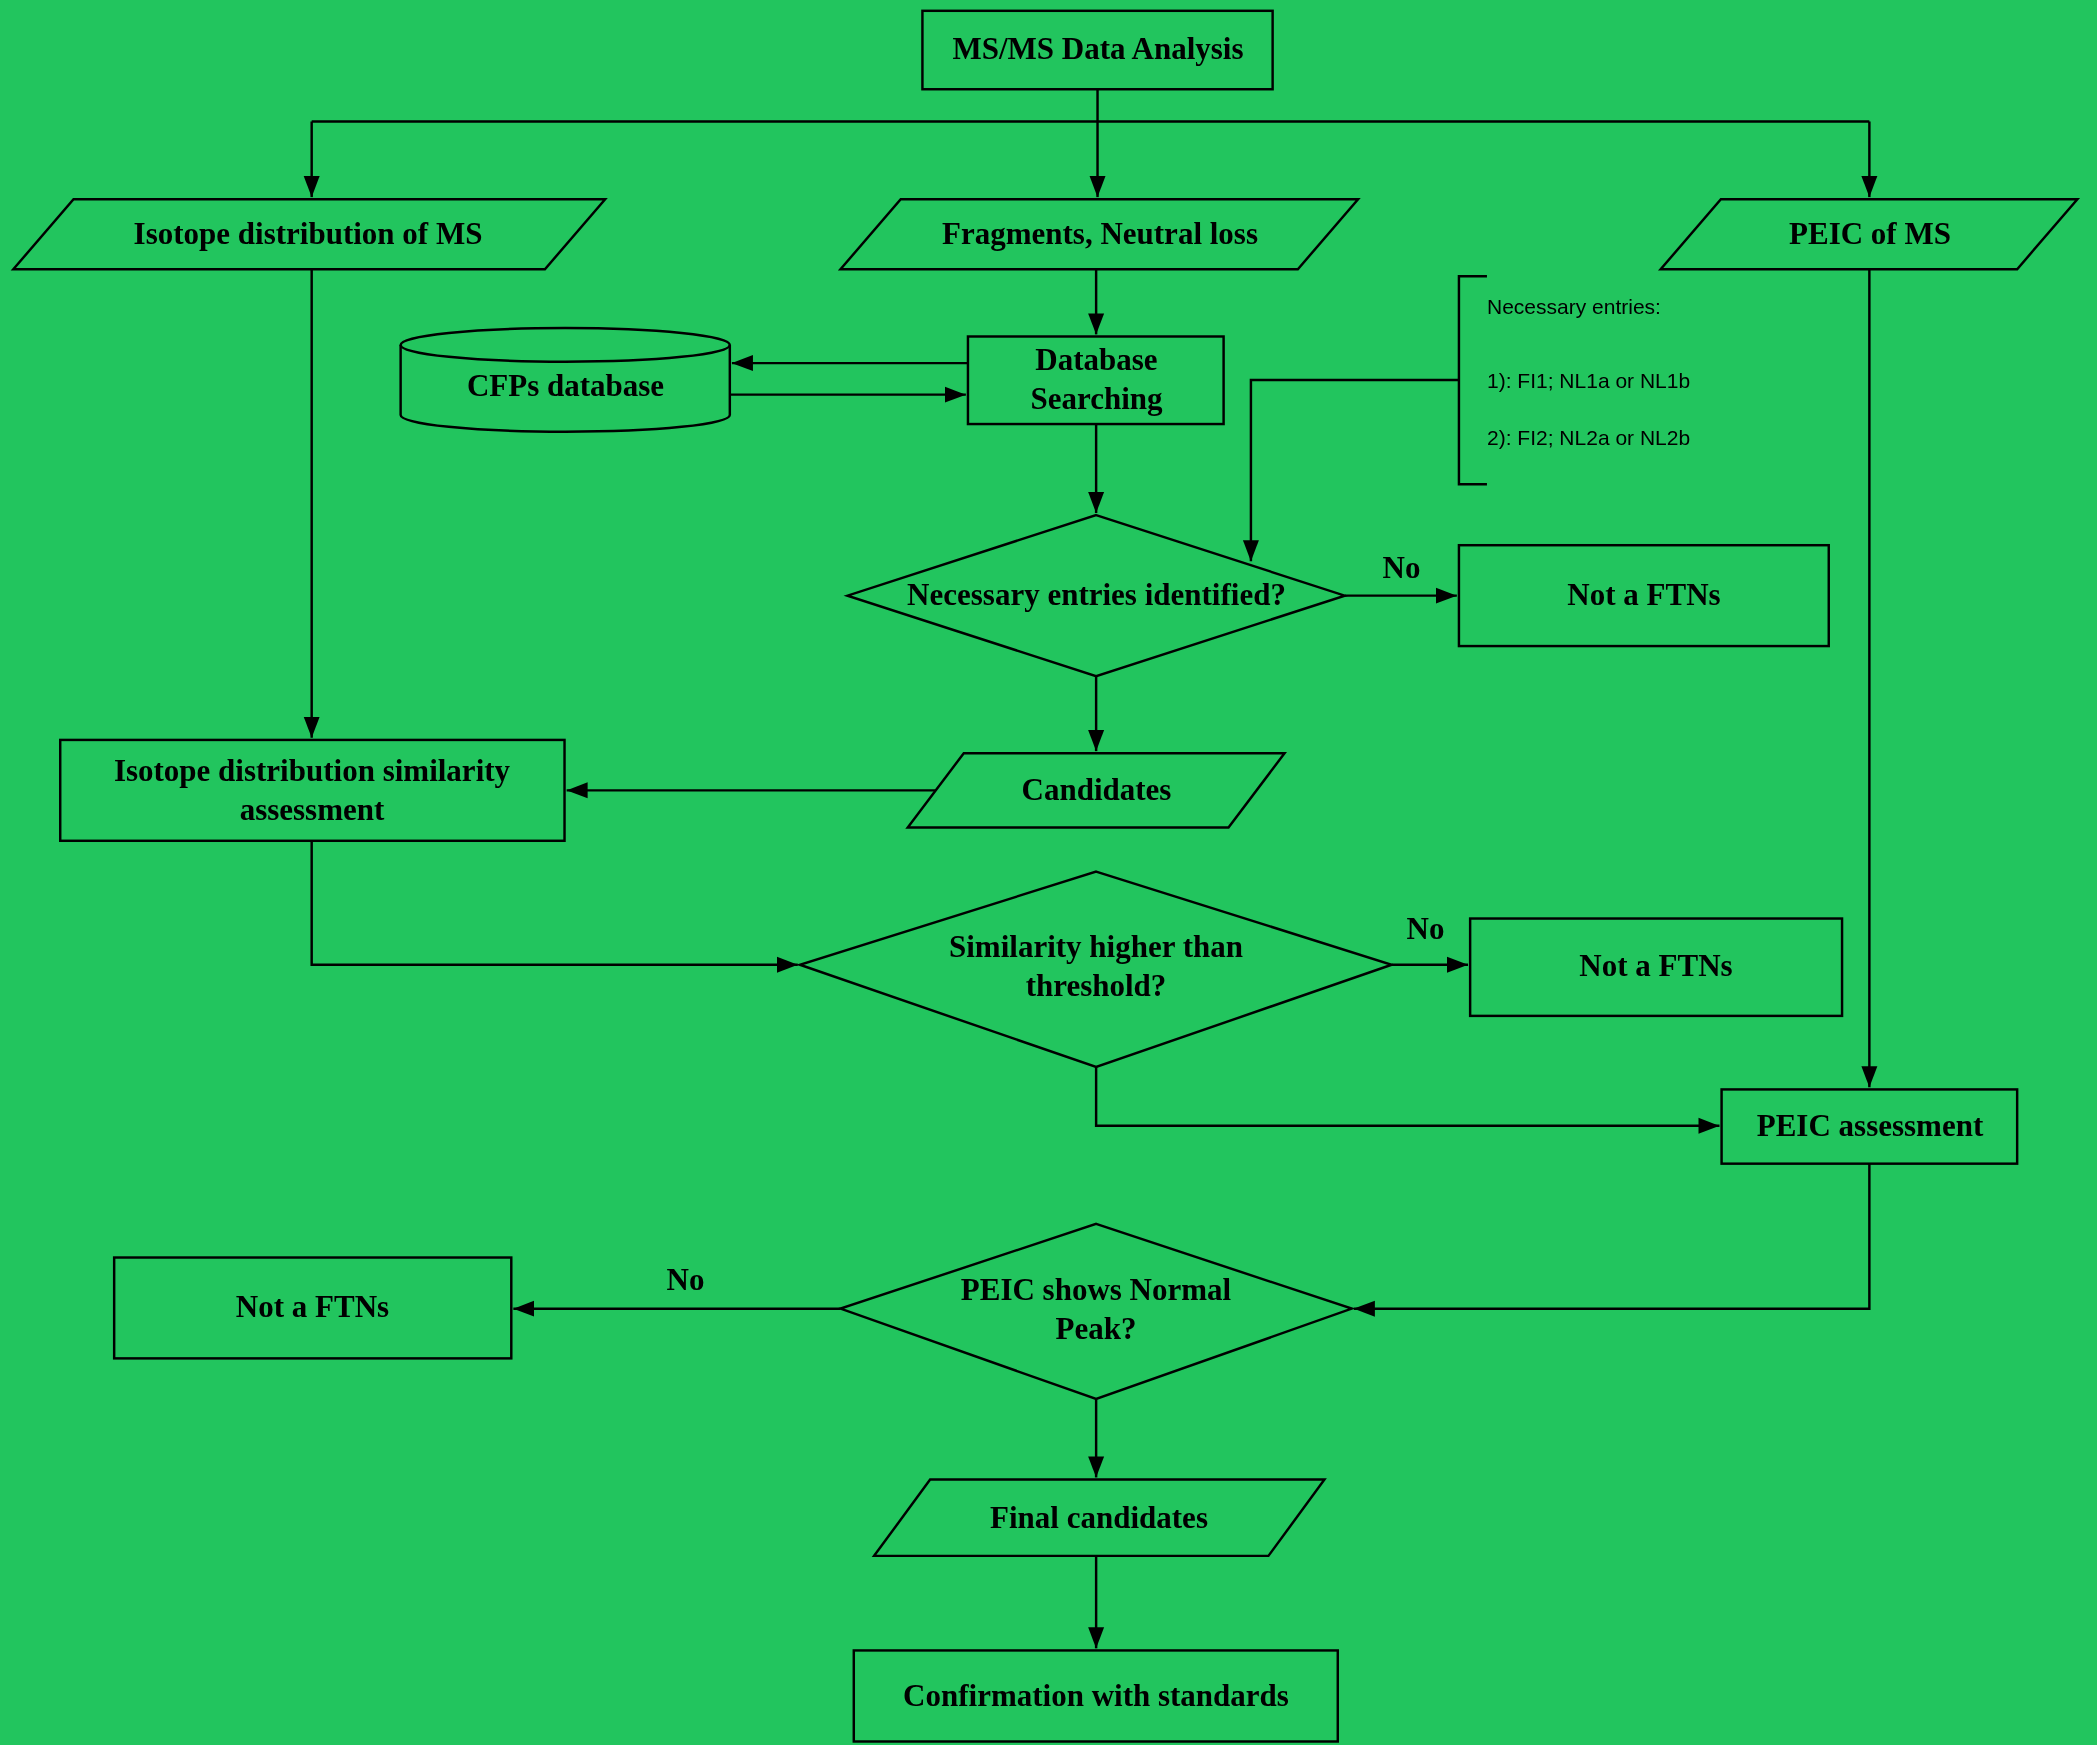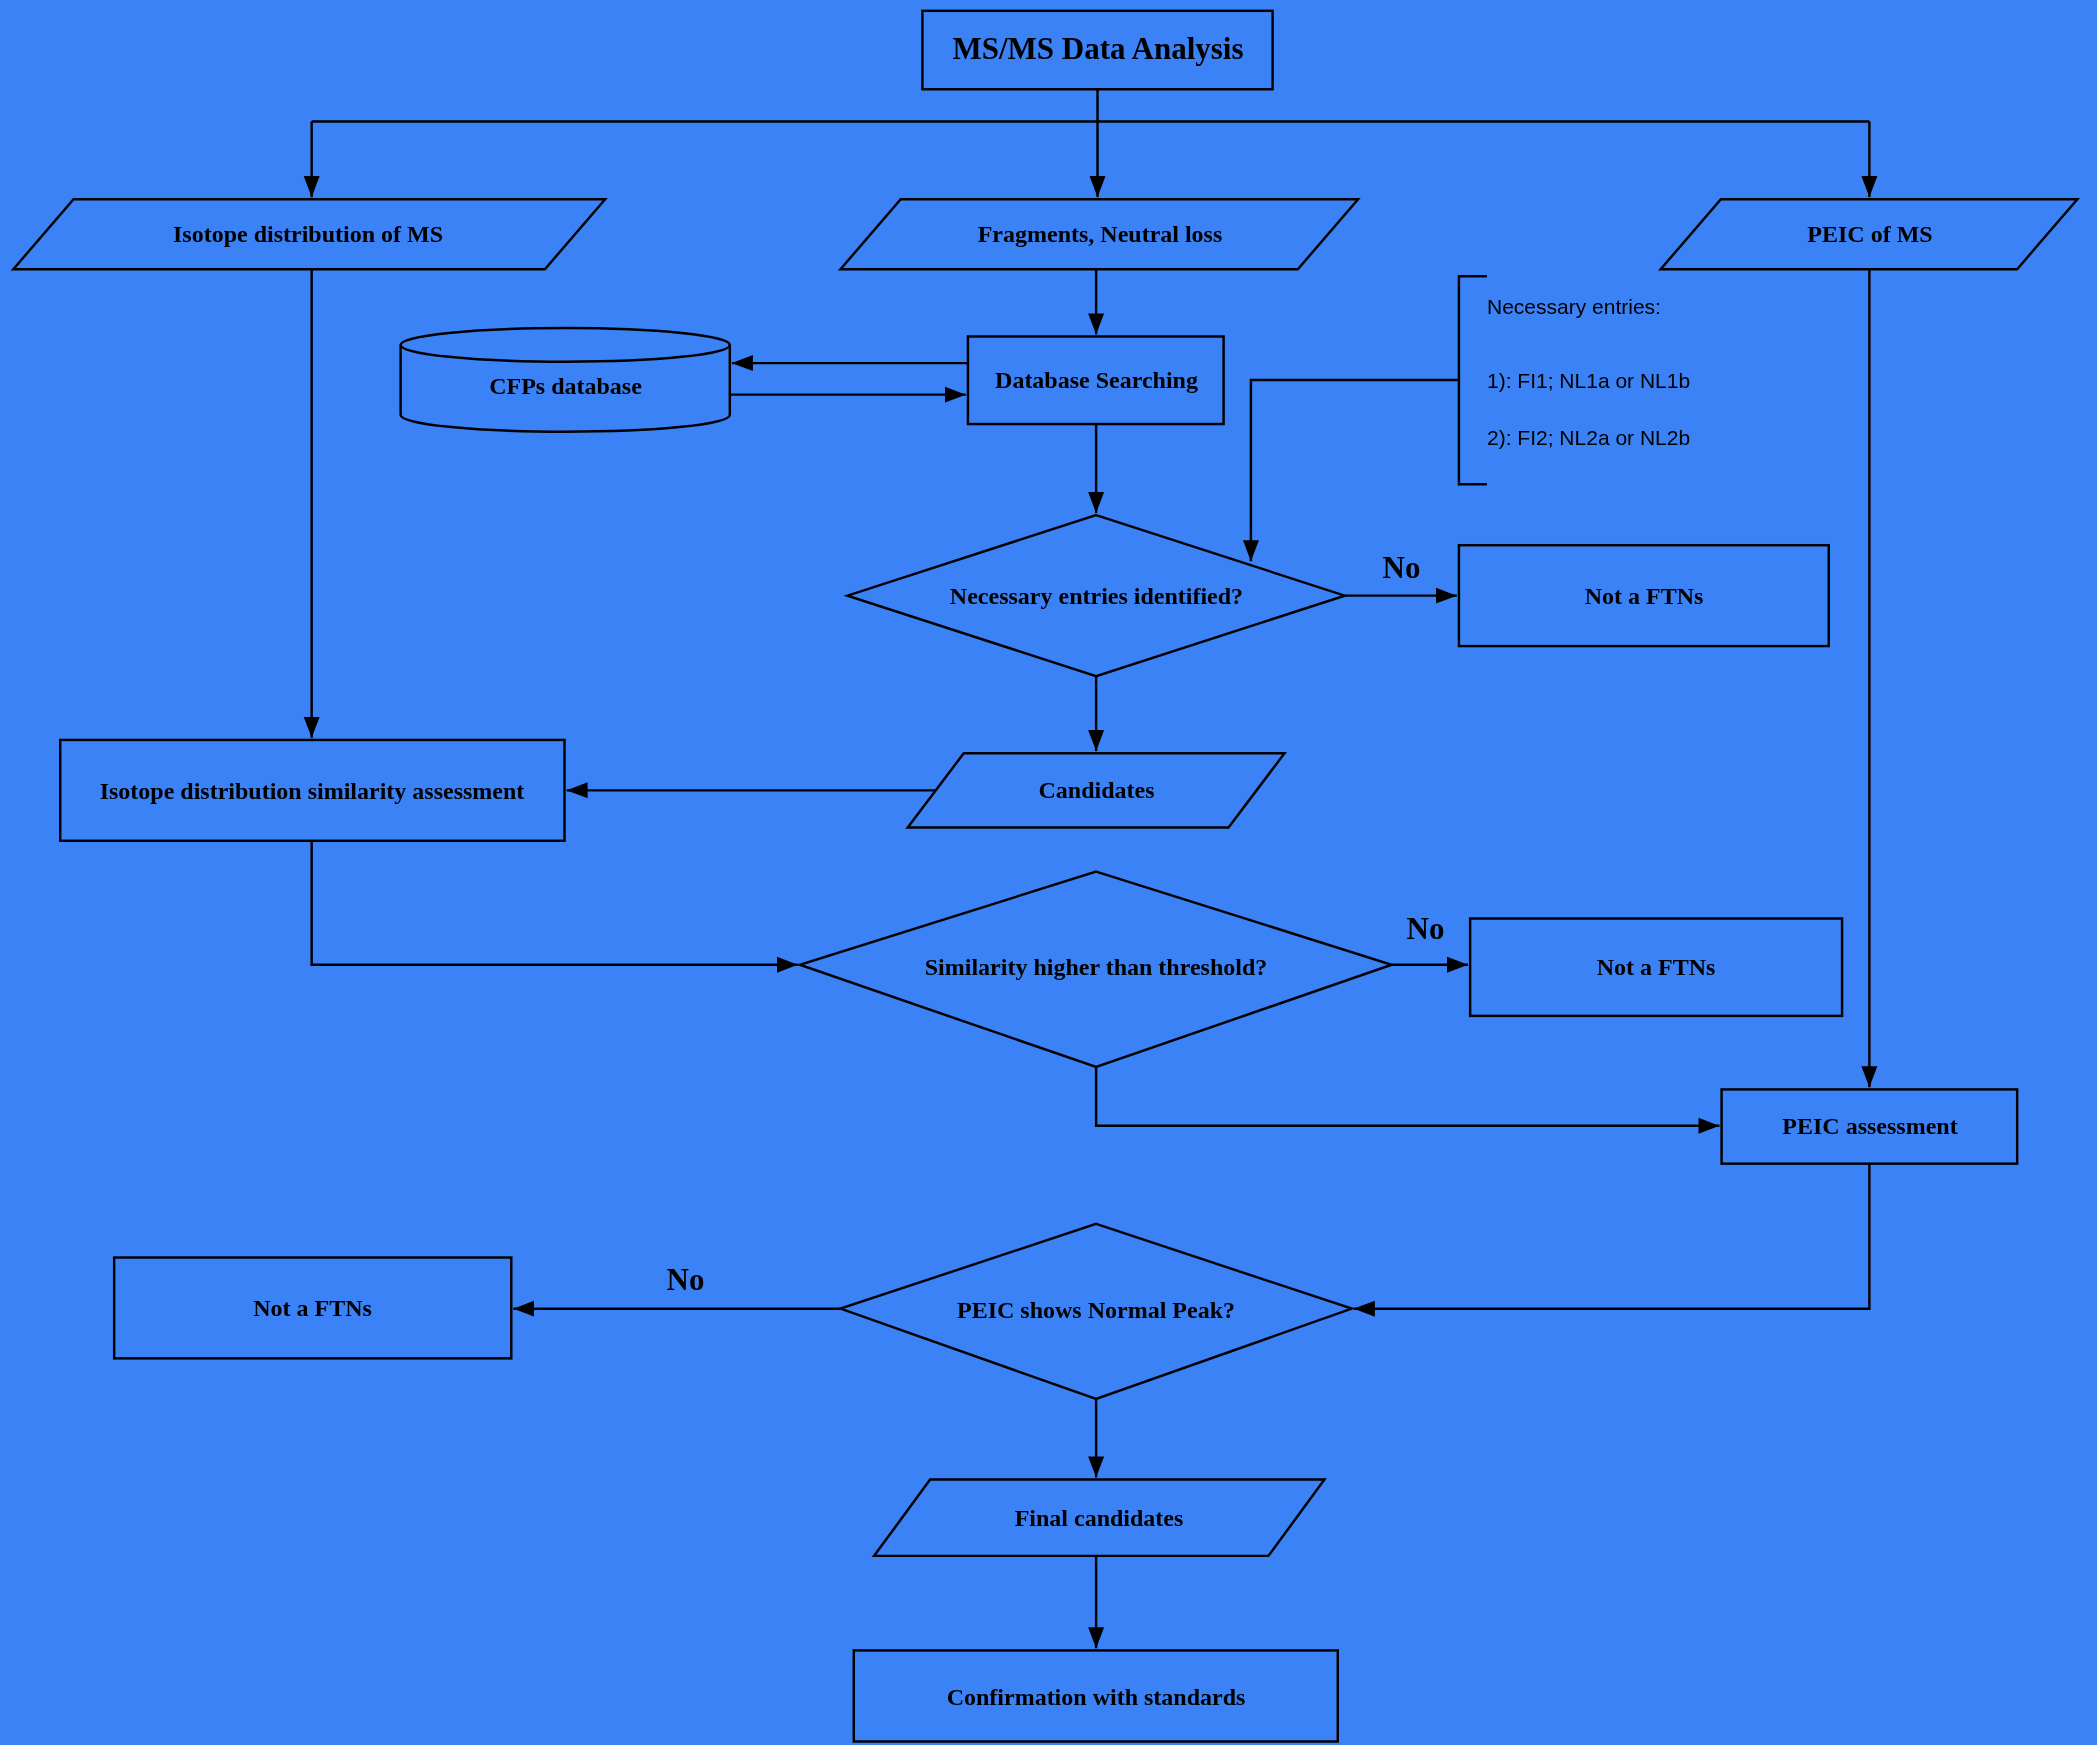--- a/index.html
+++ b/index.html
@@ -1,33 +1,33 @@
 <!DOCTYPE html>
 <html style="font-size:11.2px"><head>
 <meta charset="utf-8">
 <style>
   * { box-sizing: border-box; }
   html, body { margin: 0; padding: 0; background: #ffffff; }
   .canvas {
     position: relative;
     width: 2097px;
     height: 1746px;
-    background: #3b82f6;
+    background: #22c55e;
     font-family: "Liberation Serif", serif;
     overflow: hidden;
   }
   .canvas > svg { position: absolute; left: 0; top: 0; }
   .lbl {
     position: absolute;
     display: flex;
     align-items: center;
     justify-content: center;
     text-align: center;
     font-weight: bold;
-    font-size: 24px;
+    font-size: 31px;
     line-height: 1.25;
     color: #000;
   }
   .note-text {
     position: absolute;
     display: flex;
     align-items: center;
     text-align: left;
     font-family: "Liberation Sans", sans-serif;
     font-weight: normal;

